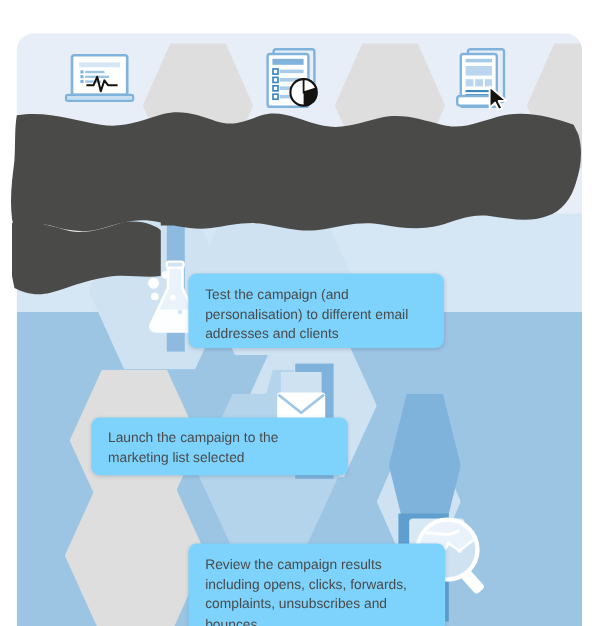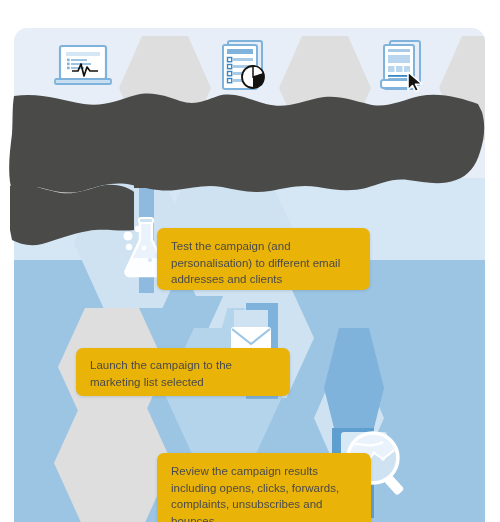--- a/index.html
+++ b/index.html
@@ -58,21 +58,21 @@
 
   
   .topicon{position:absolute;}
   .ti1{left:38px;top:12px;}
   .ti2{left:198px;top:8px;}
   .ti3{left:358px;top:8px;}
 
   
   .callout{
     position:absolute;
-    background:#eab308;
+    background:#7dd3fc;
     border-radius:7px;
     box-shadow:0 1px 3px rgba(40,60,80,.16);
     color:#4a4a4a;
     font-size:11.5px;
     line-height:16.5px;
     box-sizing:border-box;
   }
   .c1{left:143px;top:200px;width:213px;height:62px;padding:10px 14px 0 14px;}
   .c2{left:62px;top:320px;width:214px;height:48px;padding:9px 14px 0 14px;}
   .c3{left:143px;top:425px;width:214px;height:78px;padding:10px 14px 0 14px;}

